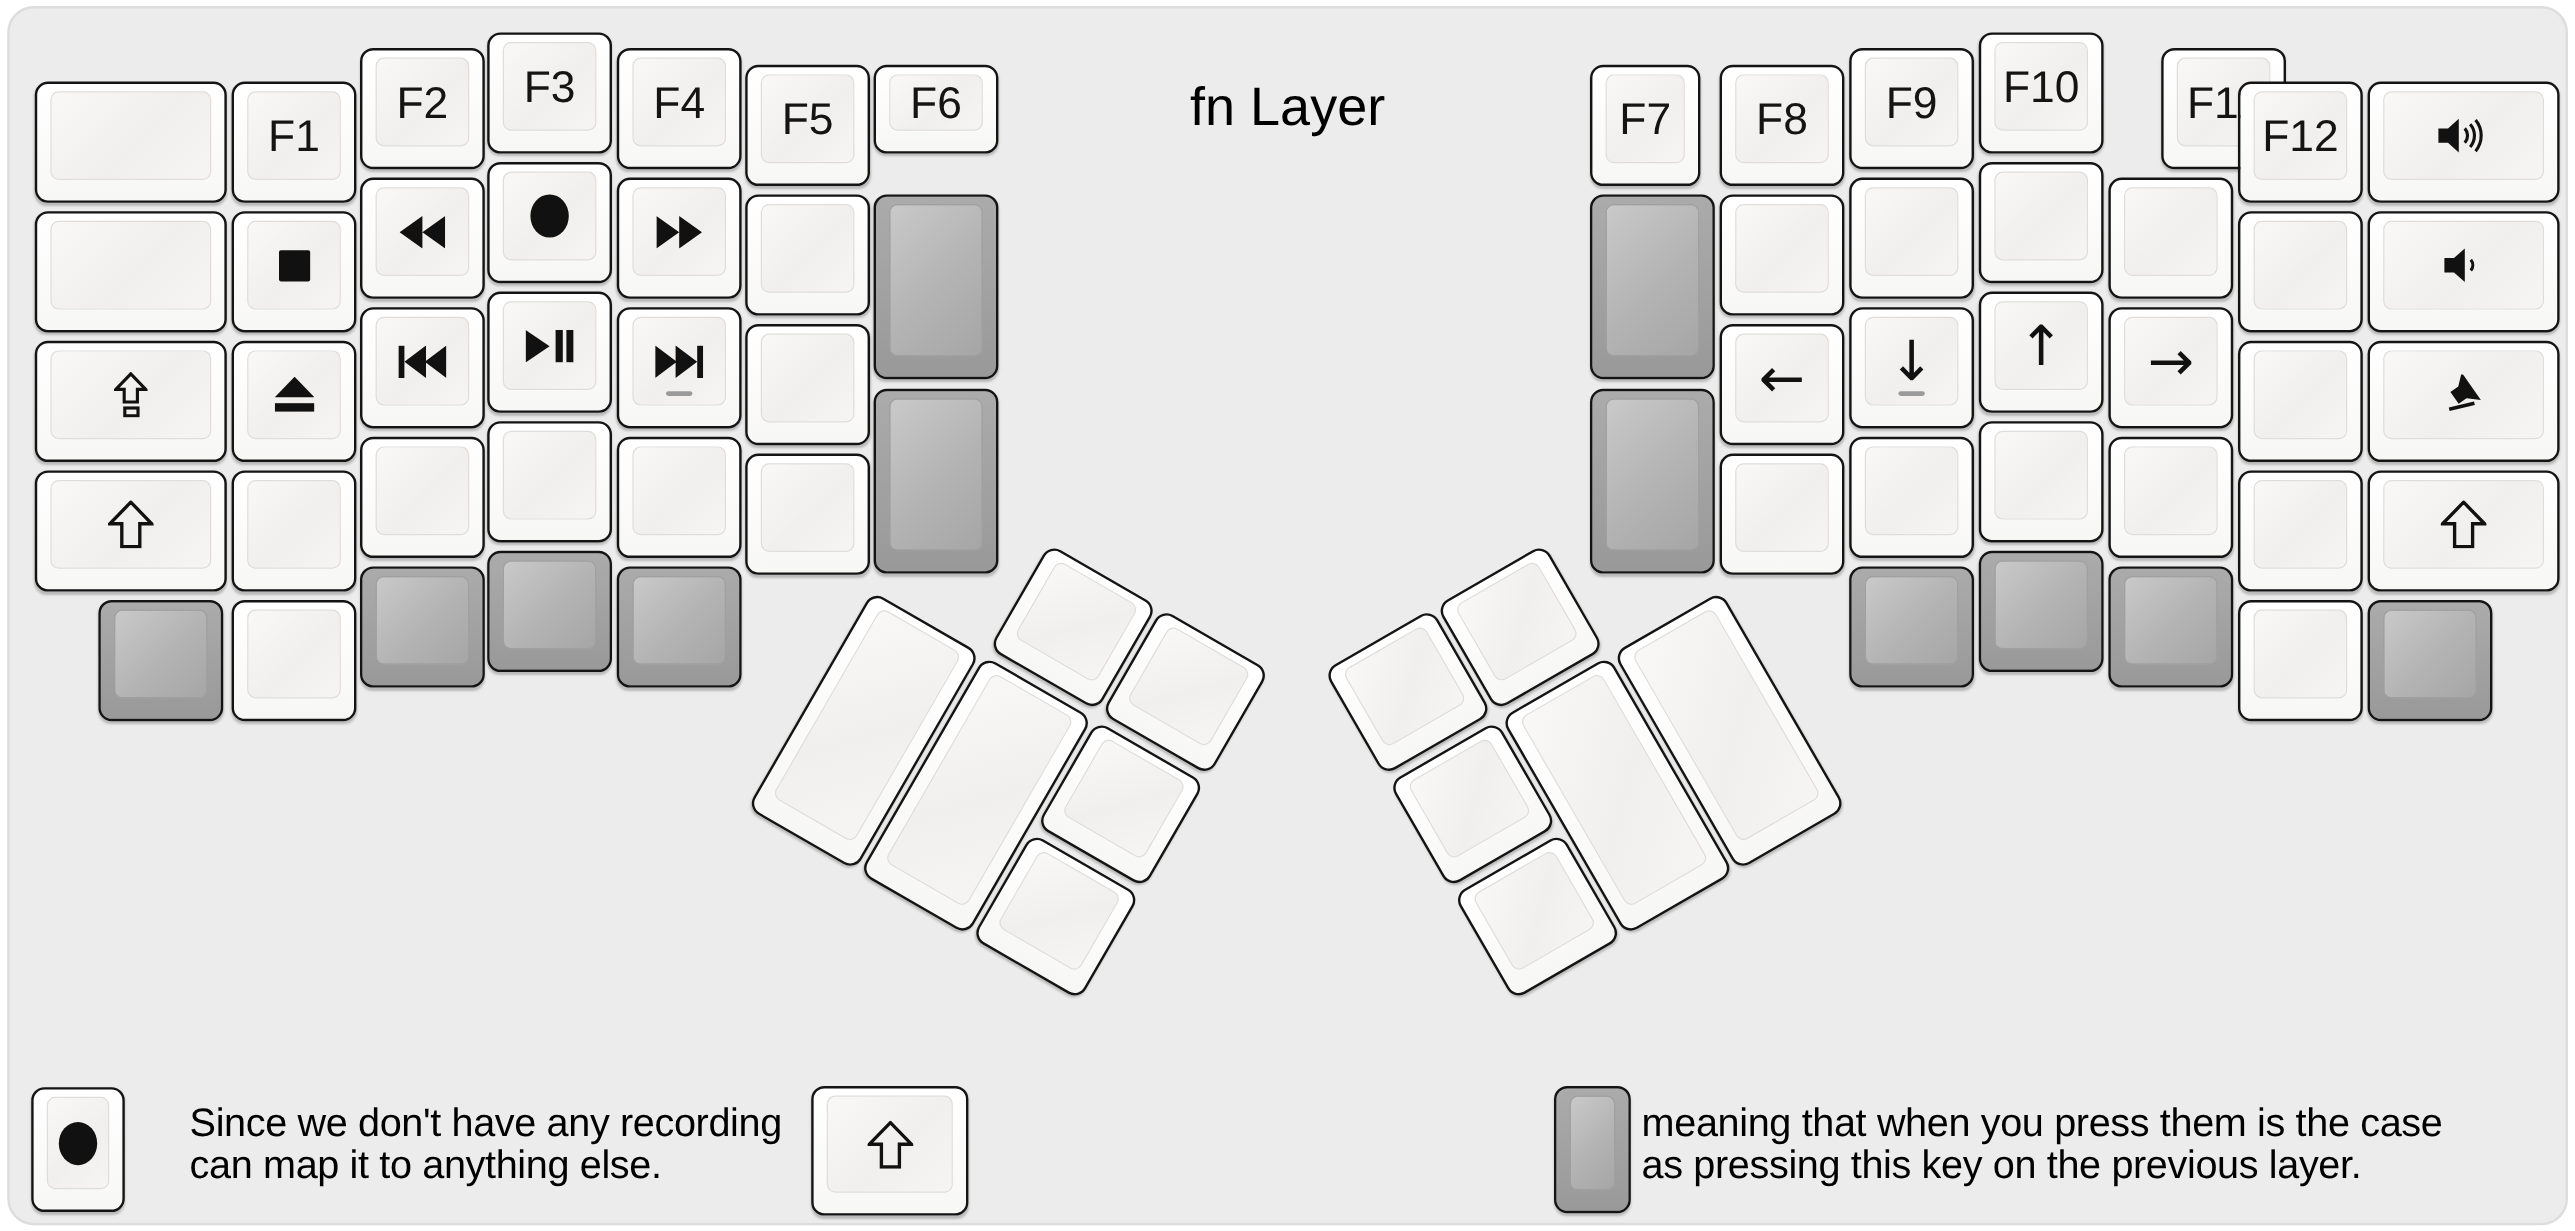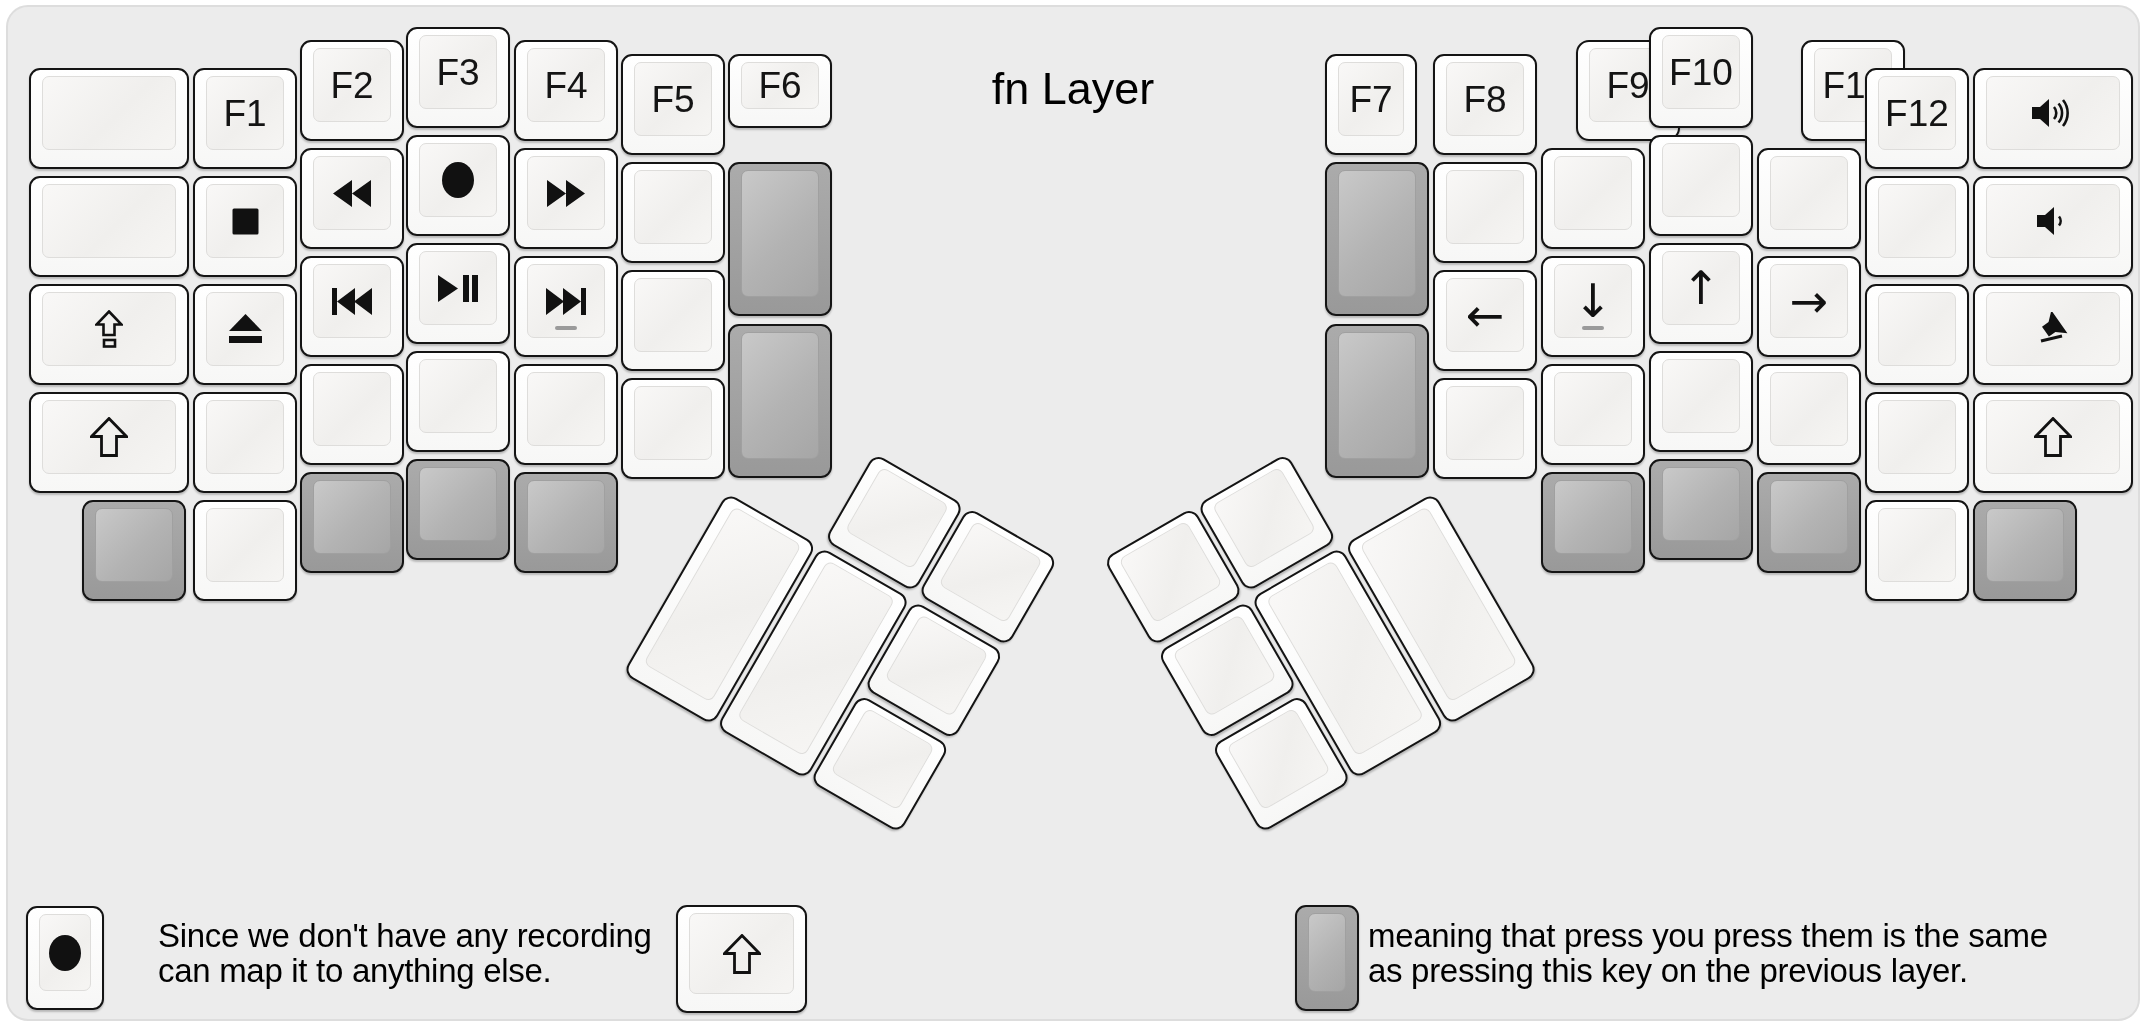--- a/index.html
+++ b/index.html
@@ -233,21 +233,21 @@
           <div class="top"></div>
         </div>
         <div class="key" style="left: 1425px; top: 263px; width: 104px; height: 101px;">
           <div class="top">
             <span class="arrow">←</span>
           </div>
         </div>
         <div class="key" style="left: 1425px; top: 371px; width: 104px; height: 101px;">
           <div class="top"></div>
         </div>
-        <div class="key" style="left: 1568px; top: 33px; width: 104px; height: 101px; border-radius: 13px;">
+        <div class="key" style="left: 1533px; top: 33px; width: 104px; height: 101px;">
           <div class="top">
             <span class="label">F9</span>
           </div>
         </div>
         <div class="key" style="left: 1533px; top: 141px; width: 104px; height: 101px;">
           <div class="top"></div>
         </div>
         <div class="key" style="left: 1533px; top: 249px; width: 104px; height: 101px;">
           <div class="top">
             <span class="arrow">↓</span>
@@ -420,17 +420,17 @@
         <div class="key gray" style="left: 1287px; top: 898px; width: 64px; height: 106px;">
           <div class="top"></div>
         </div>
       </div>
 
     <div class="legend-text" id="legend-text-0">
       <div>Since we don't have any recording</div>
       <div>can map it to anything else.</div>
     </div>
     <div class="legend-text" id="legend-text-2">
-      <div>meaning that press you press them is the same</div>
+      <div>meaning that when you press them is the case</div>
       <div>as pressing this key on the previous layer.</div>
     </div>
   </div>
 </div>
 
 </body></html>

